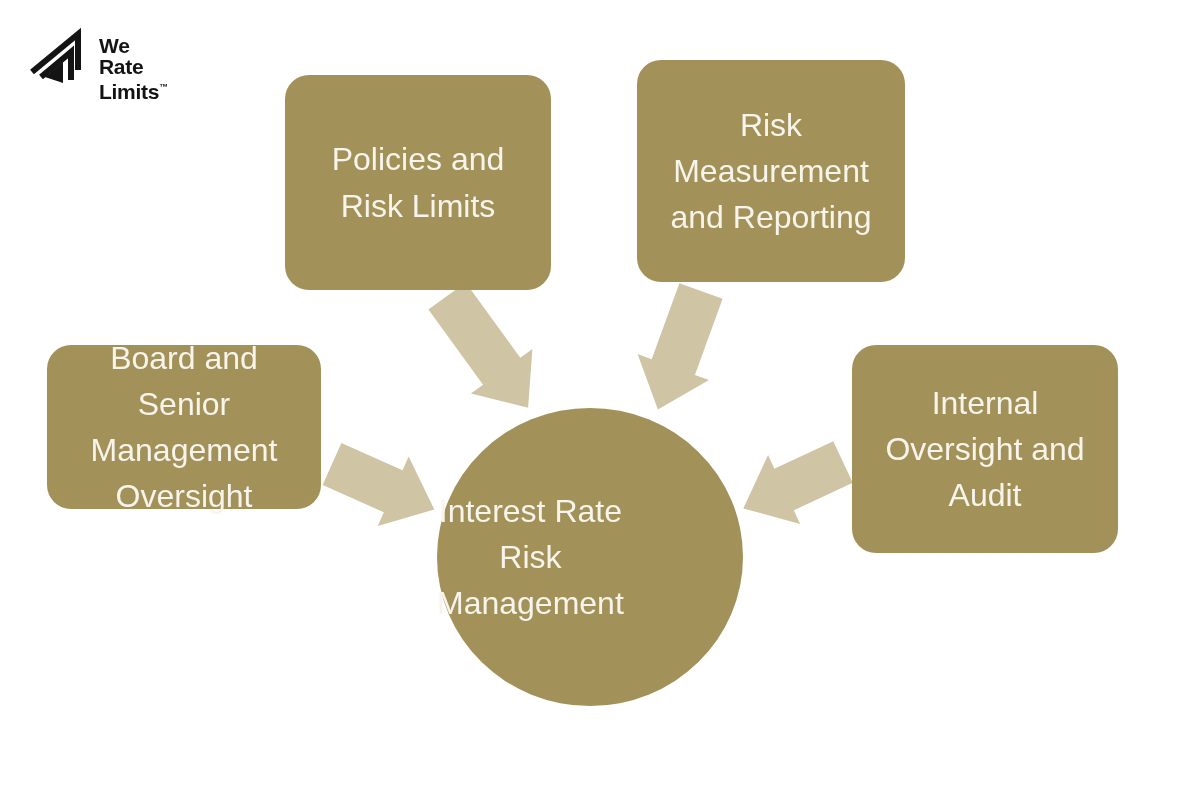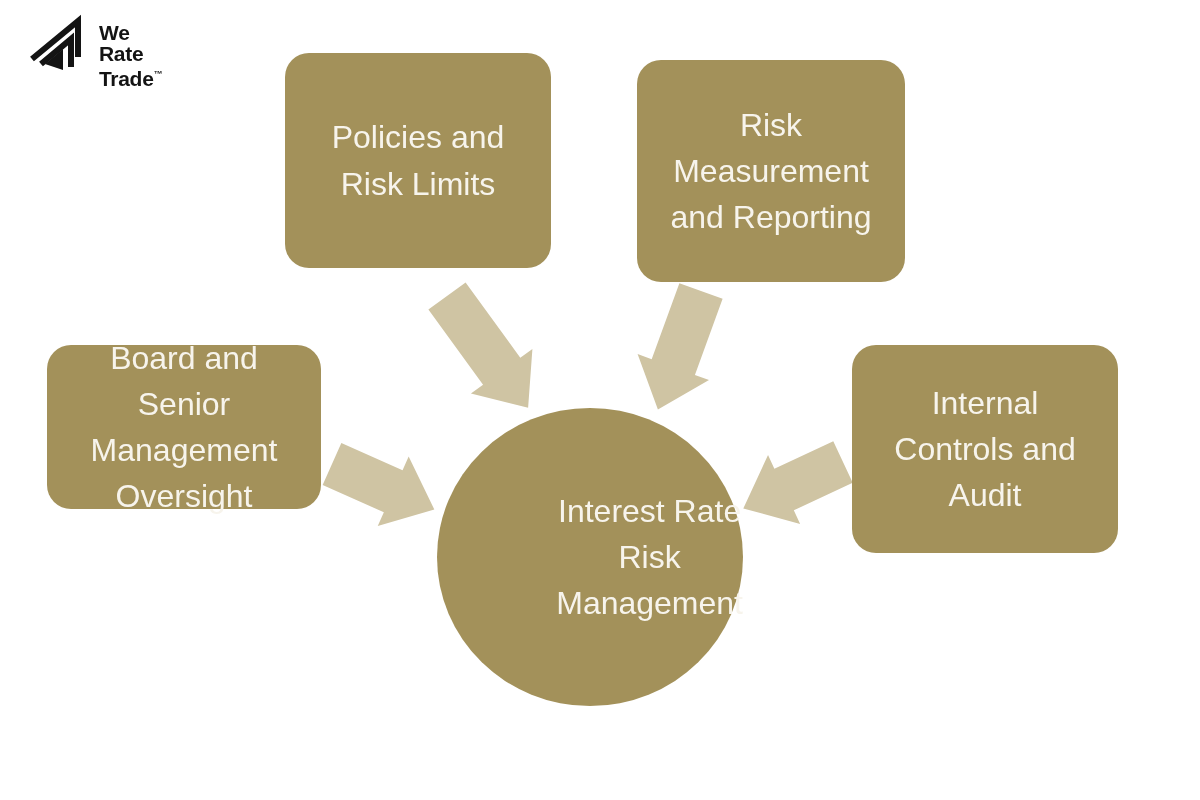--- a/index.html
+++ b/index.html
@@ -18,21 +18,21 @@
     width: 1200px;
     height: 800px;
     background: var(--background);
     overflow: hidden;
   }
 
   
   .logo {
     position: absolute;
     left: 28px;
-    top: 11px;
+    top: 24px;
     display: flex;
     align-items: flex-start;
     justify-content: space-between;
   }
   .logo-icon { width: 62px; height: 78px; display: block; }
   .logo-icon .stroke {
     fill: none;
     stroke: var(--logo-color);
     stroke-width: 6;
     stroke-linejoin: miter;
@@ -64,34 +64,34 @@
     align-items: center;
     justify-content: center;
   }
   .node-label {
     color: var(--node-text);
     font-size: 32px;
     line-height: 1.44;
     text-align: center;
     white-space: pre-line;
   }
-  .node-policies    { left: 285px; top:  53px; width: 266px; height: 215px; }
+  .node-policies    { left: 285px; top:  75px; width: 266px; height: 215px; }
   .node-measurement { left: 637px; top:  60px; width: 268px; height: 222px; }
   .node-board       { left:  47px; top: 345px; width: 274px; height: 164px; }
   .node-controls    { left: 852px; top: 345px; width: 266px; height: 208px; }
 
   .center-circle {
     position: absolute;
     left: 437px; top: 408px;
     width: 306px; height: 298px;
     border-radius: 50%;
     background: var(--node-fill);
     display: flex;
     align-items: center;
-    justify-content: flex-end;
+    justify-content: flex-start;
   }
 
   
   .arrows-overlay {
     position: absolute;
     left: 0; top: 0;
     width: 1200px; height: 800px;
     pointer-events: none;
   }
   .arrow { fill: var(--arrow-fill); }
@@ -103,21 +103,21 @@
 
   <div class="logo">
     <svg class="logo-icon" viewBox="0 0 60 78" aria-hidden="true">
       <path class="stroke" d="M3 48 L49 10 L49 46"></path>
       <path class="stroke" d="M12 53 L42 28 L42 56"></path>
       <polygon class="solid" points="16,53 34,38 34,59"></polygon>
     </svg>
     <div class="logo-text">
       <div>We</div>
       <div>Rate</div>
-      <div><span>Trade</span><span class="tm">™</span></div>
+      <div><span>Limits</span><span class="tm">™</span></div>
     </div>
   </div>
 
   <svg class="arrows-overlay" viewBox="0 0 1200 800" aria-hidden="true">
     <polygon class="arrow" points="0,-23 93,-23 93,-38 138,0 93,38 93,23 0,23" transform="translate(447,296) rotate(54)"></polygon>
     <polygon class="arrow" points="0,-23 81,-23 81,-38 126,0 81,38 81,23 0,23" transform="translate(701,291) rotate(110)"></polygon>
     <polygon class="arrow" points="0,-23 67,-23 67,-38 112,0 67,38 67,23 0,23" transform="translate(332,464) rotate(24)"></polygon>
     <polygon class="arrow" points="0,-23 65,-23 65,-38 110,0 65,38 65,23 0,23" transform="translate(843,462) rotate(155)"></polygon>
   </svg>
 
@@ -134,21 +134,21 @@
 
   <div class="node node-board">
     <div class="node-label">Board and
 Senior
 Management
 Oversight</div>
   </div>
 
   <div class="node node-controls">
     <div class="node-label">Internal
-Controls and
+Oversight and
 Audit</div>
   </div>
 
   <div class="center-circle">
     <div class="node-label">Interest Rate
 Risk
 Management</div>
   </div>
 
 </div>

